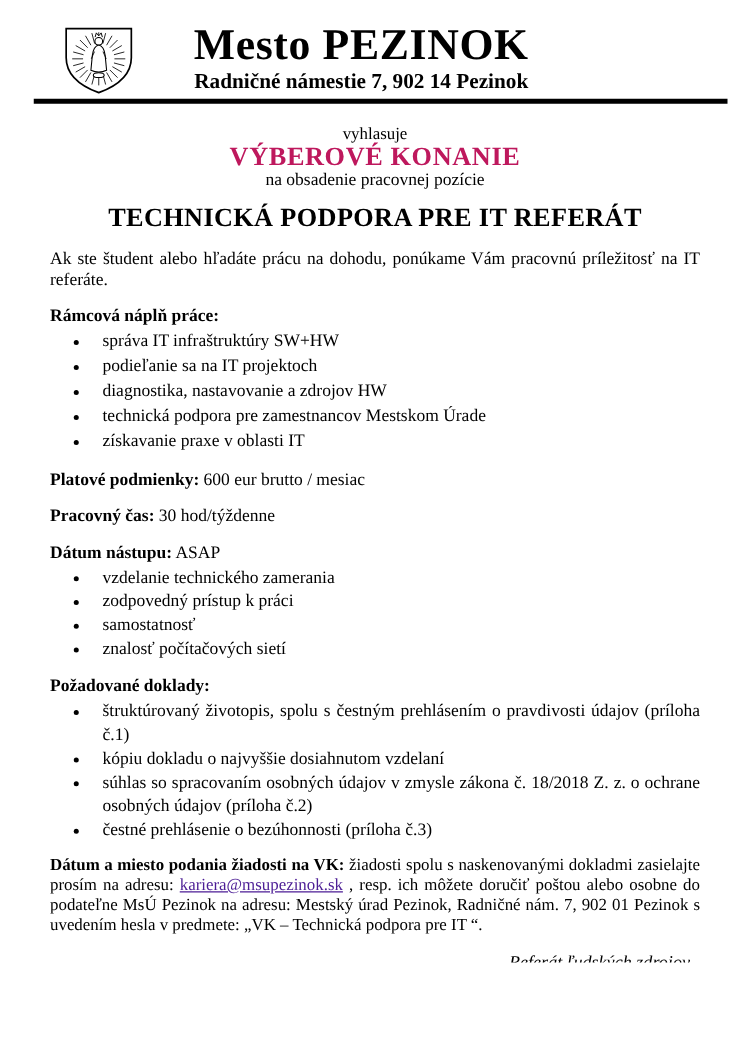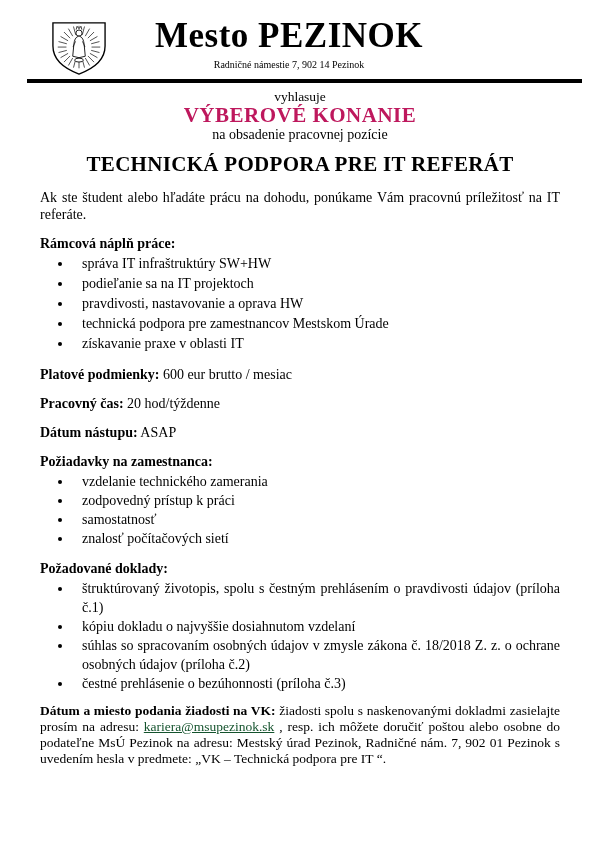--- a/index.html
+++ b/index.html
@@ -11,43 +11,43 @@
     font-family: "Liberation Serif", serif;
   }
   .page { position: relative; width: 600px; height: 770px; overflow: hidden; }
 
   
   .header { position: relative; height: 85px; }
   .crest { position: absolute; left: 50px; top: 21px; width: 58px; height: 56px; }
   .crest svg { width: 100%; height: 100%; }
   .head-titles { position: absolute; left: 0; right: 22px; top: 18px; text-align: center; }
   .org-name { font-size: 35px; font-weight: bold; line-height: 36px; letter-spacing: 0.5px; }
-  .org-address { font-size: 10px; font-weight: normal; line-height: 17px; margin-top: 2px; }
+  .org-address { font-size: 17px; font-weight: bold; line-height: 17px; margin-top: 2px; }
   .header-rule { position: absolute; top: 79px; left: 27px; right: 18px; height: 4px; background: #000; }
 
   
-  .announce { text-align: center; margin-top: 4px; }
+  .announce { text-align: center; margin-top: 14px; }
   .announce .word { font-size: 13.5px; line-height: 15px; }
   .announce .vk-title { font-size: 21px; font-weight: bold; line-height: 23px; letter-spacing: 0.5px; color: #be185d; }
   .announce .vk-sub { font-size: 14px; line-height: 16px; }
   .position-title { text-align: center; font-weight: bold; font-size: 21px; line-height: 18px; margin-top: 12px; letter-spacing: 0.3px; }
 
   
   .content { margin: 0 40px; font-size: 14px; }
   .content p { margin: 0; }
   .intro { margin-top: 16px !important; text-align: justify; line-height: 17px; }
   .sec-heading { font-weight: bold; margin-top: 12px !important; line-height: 17px; }
   ul.dotted { margin: 2px 0 0 0; padding-left: 33px; }
   ul.dotted li { padding-left: 9px; line-height: 20px; text-align: justify; }
   ul.tight li { line-height: 19px; }
   .field { margin-top: 12px !important; line-height: 17px; }
   .field b { font-weight: bold; }
   .apply-par { margin-top: 10px !important; text-align: justify; line-height: 16px; font-size: 13.5px; }
   .apply-par b { font-weight: bold; }
-  a.email { color: #14532d; text-decoration: underline; }
+  a.email { color: #4c1d95; text-decoration: underline; }
   .closing { margin-top: 12px !important; font-weight: bold; text-align: justify; line-height: 17px; }
 
   
   .signature { margin-top: 14px; margin-right: 8px; margin-left: auto; width: fit-content; text-align: center; font-style: italic; font-size: 14.5px; }
   .signature div { line-height: 16px; }
 </style>
 </head>
 <body>
 
 <div class="page">
@@ -105,32 +105,31 @@
   <div class="position-title">TECHNICKÁ PODPORA PRE IT REFERÁT</div>
 
   <div class="content">
 
     <p class="intro">Ak ste študent alebo hľadáte prácu na dohodu, ponúkame Vám pracovnú príležitosť na IT referáte.</p>
 
     <p class="sec-heading">Rámcová náplň práce:</p>
     <ul class="dotted">
       <li>správa IT infraštruktúry SW+HW</li>
       <li>podieľanie sa na IT projektoch</li>
-      <li>pravdivosti, nastavovanie a oprava HW</li>
+      <li>diagnostika, nastavovanie a zdrojov HW</li>
       <li>technická podpora pre zamestnancov Mestskom Úrade</li>
       <li>získavanie praxe v oblasti IT</li>
     </ul>
 
     <p class="field"><b>Platové podmienky:</b><span> 600 eur brutto / mesiac</span></p>
 
-    <p class="field"><b>Pracovný čas:</b><span> 20 hod/týždenne</span></p>
+    <p class="field"><b>Pracovný čas:</b><span> 30 hod/týždenne</span></p>
 
     <p class="field"><b>Dátum nástupu:</b><span> ASAP</span></p>
 
-    <p class="sec-heading">Požiadavky na zamestnanca:</p>
     <ul class="dotted tight">
       <li>vzdelanie technického zamerania</li>
       <li>zodpovedný prístup k práci</li>
       <li>samostatnosť</li>
       <li>znalosť počítačových sietí</li>
     </ul>
 
     <p class="sec-heading">Požadované doklady:</p>
     <ul class="dotted tight">
       <li>štruktúrovaný životopis, spolu s čestným prehlásením o pravdivosti údajov (príloha č.1)</li>

